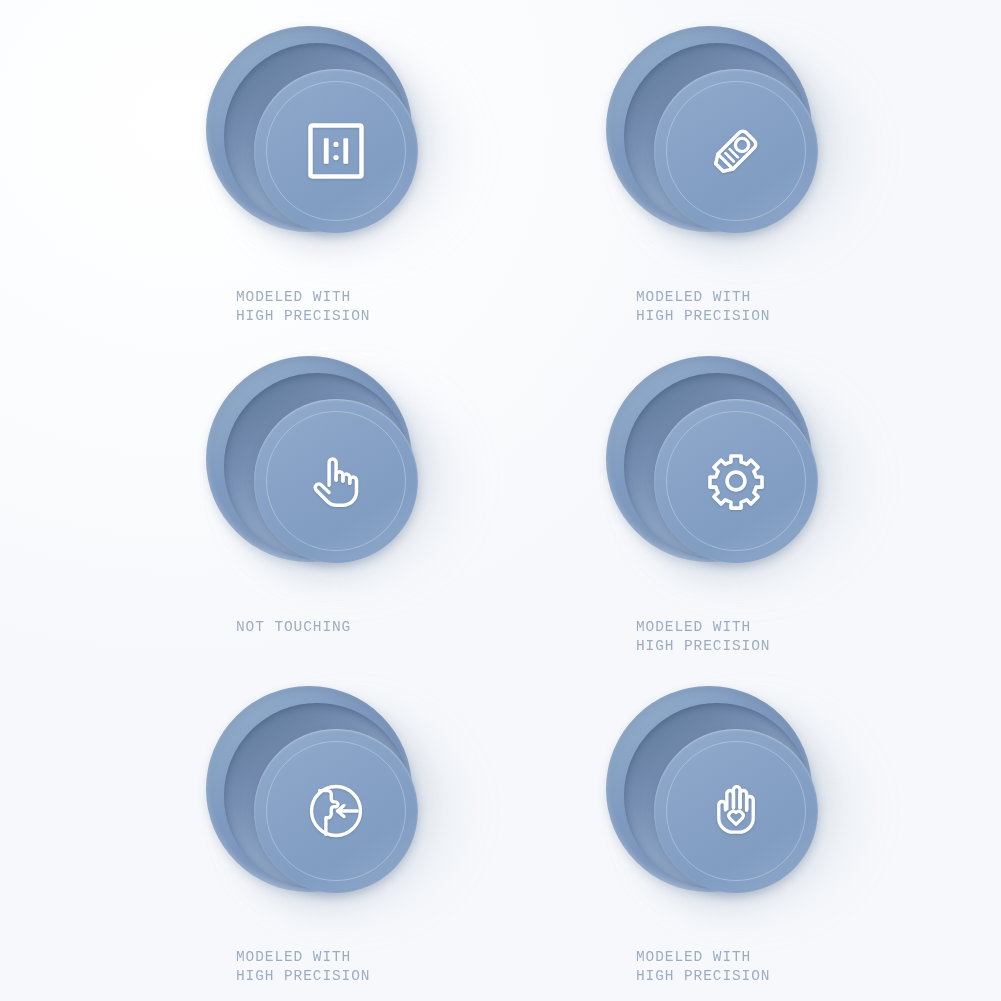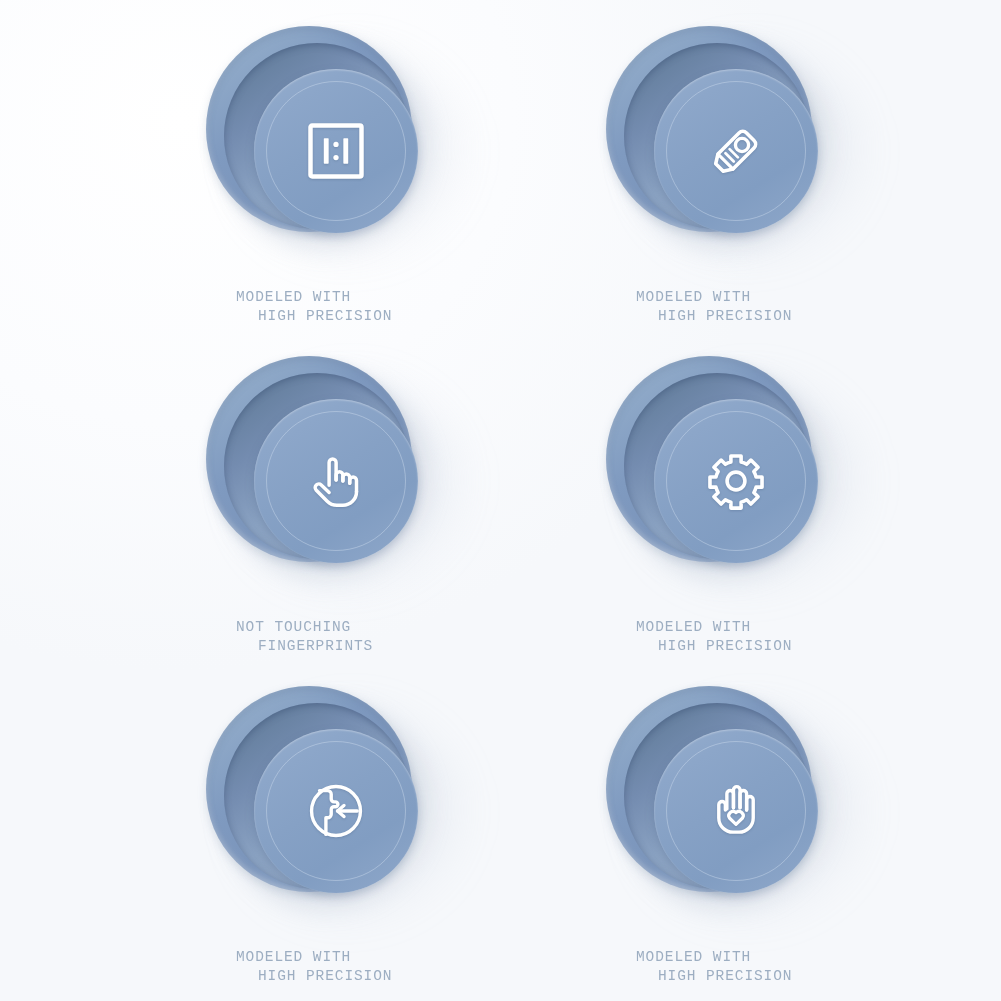--- a/index.html
+++ b/index.html
@@ -178,21 +178,21 @@
     margin-top: 26px;
     margin-left: 46px;
     font-size: 14.5px;
     line-height: 1.35;
     letter-spacing: 0.9px;
     color: #9daec2;
     font-weight: 400;
     white-space: pre-line;
     text-transform: uppercase;
   }
-  .caption .l2 { display: block; margin-left: 22px; }
+  .caption .l2 { display: block; }
 </style>
 </head>
 <body>
 
 <div class="bg-wash"></div>
 
 <div class="grid">
 
   <div class="cell c-0">
     <div class="puck-wrap">
@@ -277,21 +277,20 @@
                            a3.4 3.4 0 0 1 4.9 -4.7 l7.4 7.1"></path>
                 </g>
               </svg>
             </div>
           </div>
         </div>
       </div>
     </div>
     <div class="caption">
       <span>NOT TOUCHING</span>
-      <span class="l2">FINGERPRINTS</span>
     </div>
   </div>
 
   <div class="cell c-3">
     <div class="puck-wrap">
       <div class="puck-shadow-far"></div>
       <div class="puck-shadow"></div>
       <div class="puck-outer">
         <div class="puck-groove">
           <div class="puck-face">

